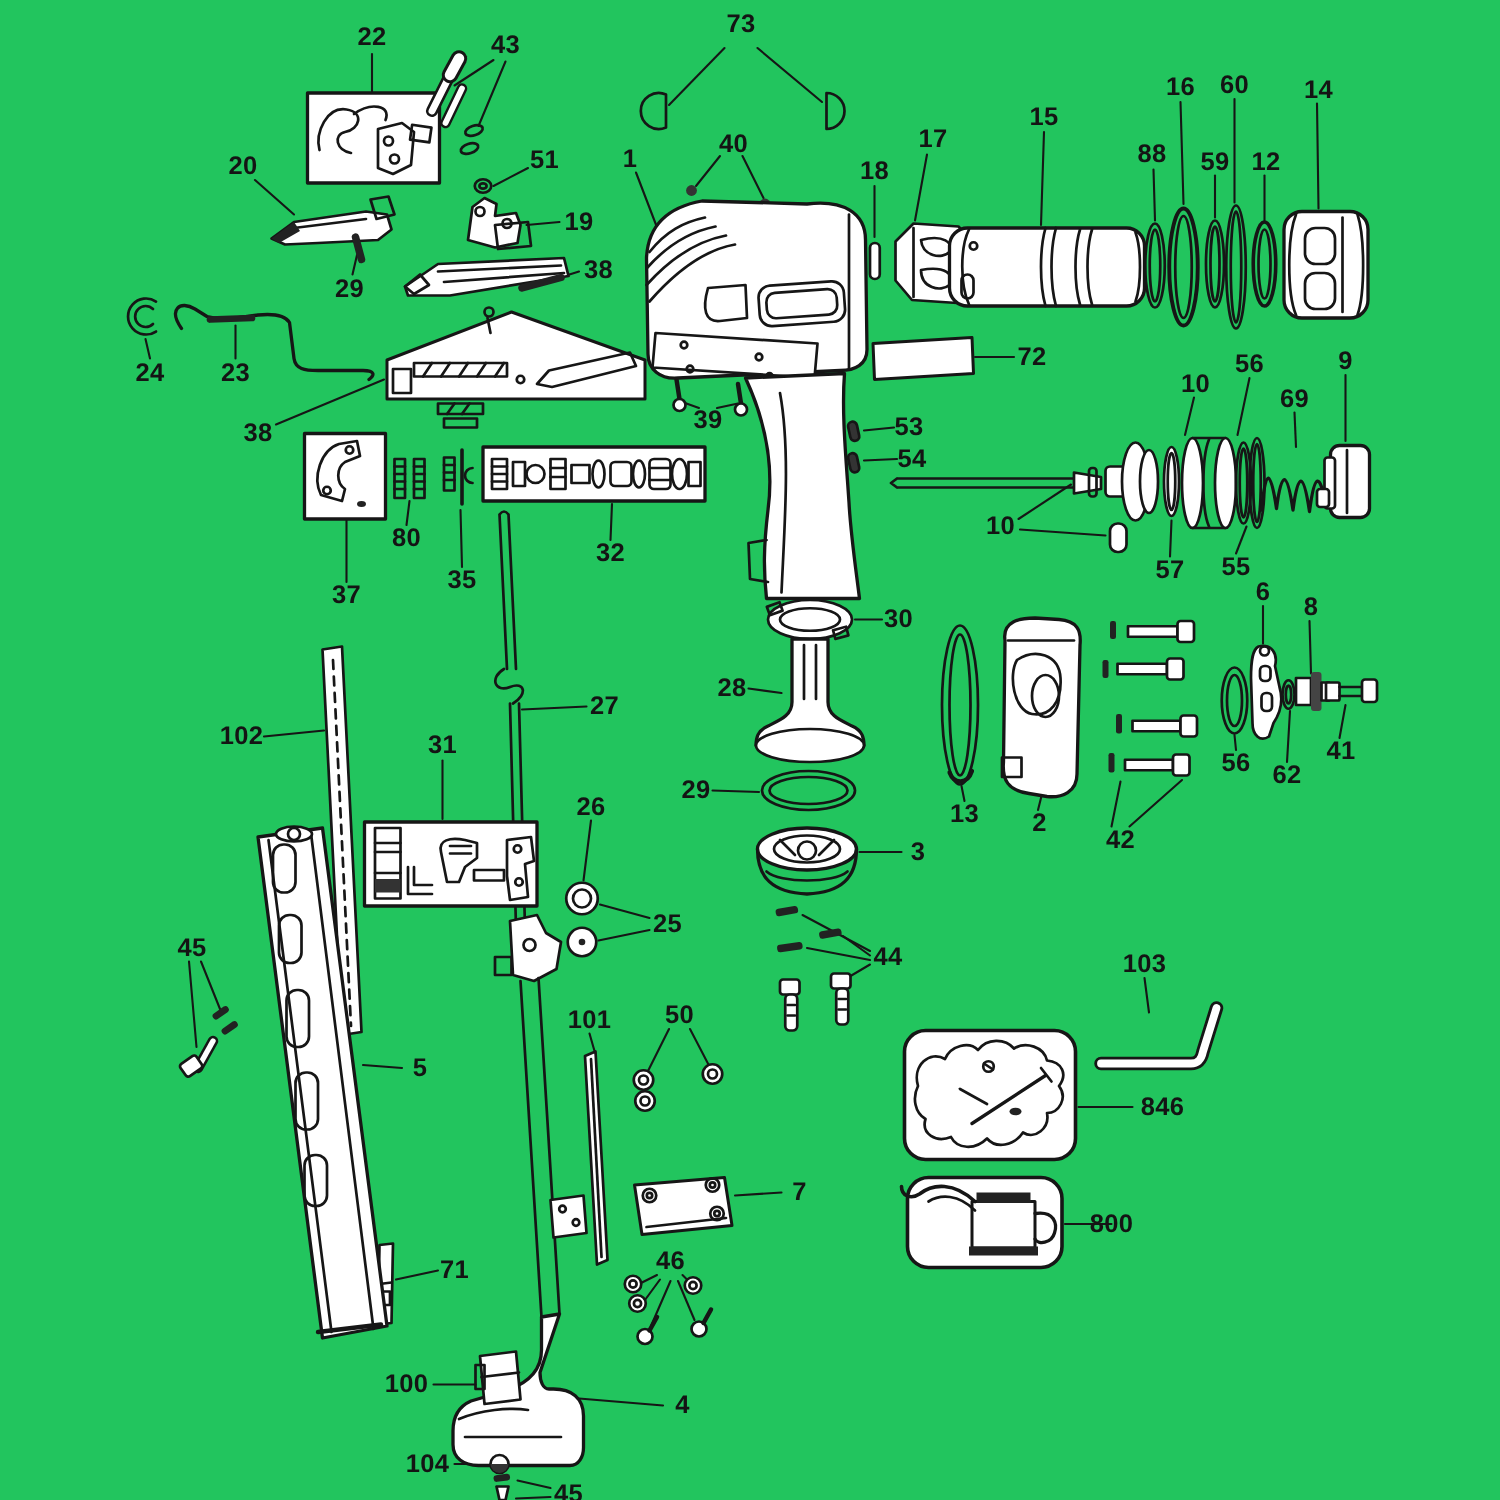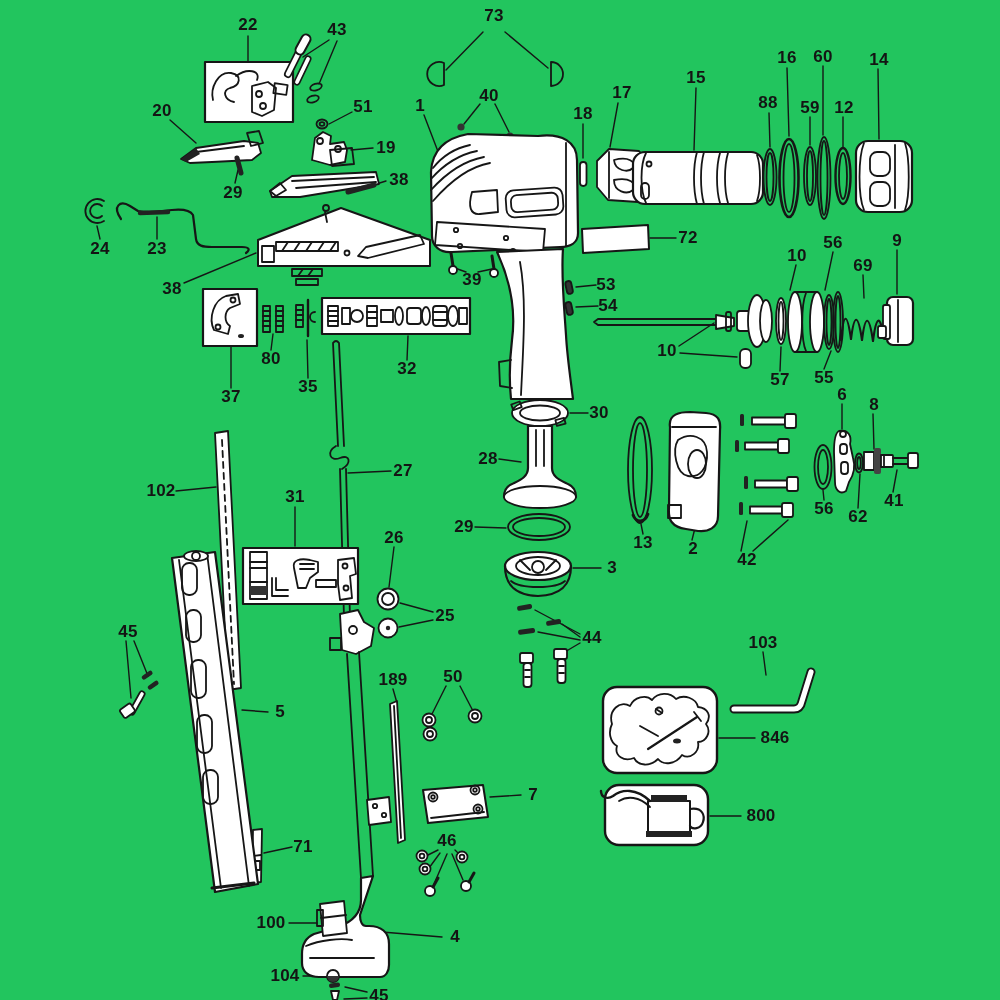--- a/index.html
+++ b/index.html
@@ -614,25 +614,25 @@
 <div class="plabel" style="left:894px;top:501px">41</div>
 <div class="plabel" style="left:643px;top:543px">13</div>
 <div class="plabel" style="left:693px;top:549px">2</div>
 <div class="plabel" style="left:747px;top:560px">42</div>
 <div class="plabel" style="left:612px;top:568px">3</div>
 <div class="plabel" style="left:445px;top:616px">25</div>
 <div class="plabel" style="left:592px;top:638px">44</div>
 <div class="plabel" style="left:128px;top:632px">45</div>
 <div class="plabel" style="left:763px;top:643px">103</div>
 <div class="plabel" style="left:280px;top:712px">5</div>
-<div class="plabel" style="left:393px;top:680px">189</div>
+<div class="plabel" style="left:393px;top:680px">101</div>
 <div class="plabel" style="left:453px;top:677px">50</div>
 <div class="plabel" style="left:775px;top:738px">846</div>
 <div class="plabel" style="left:533px;top:795px">7</div>
-<div class="plabel" style="left:761px;top:816px">800</div>
+<div class="plabel" style="left:741px;top:816px">800</div>
 <div class="plabel" style="left:303px;top:847px">71</div>
 <div class="plabel" style="left:447px;top:841px">46</div>
 <div class="plabel" style="left:271px;top:923px">100</div>
 <div class="plabel" style="left:455px;top:937px">4</div>
 <div class="plabel" style="left:285px;top:976px">104</div>
 <div class="plabel" style="left:379px;top:996px">45</div>
 
 </div>
 
 </body></html>

